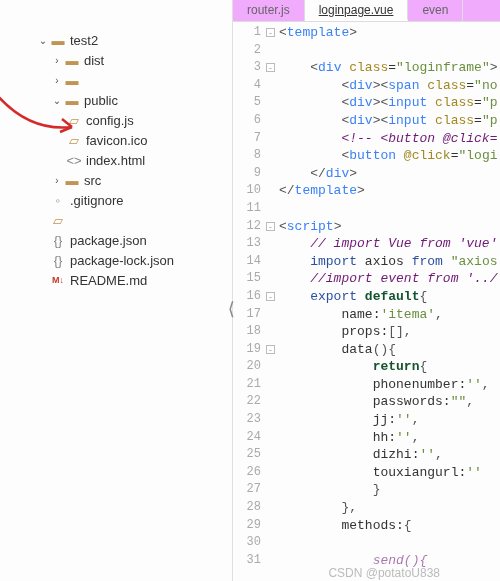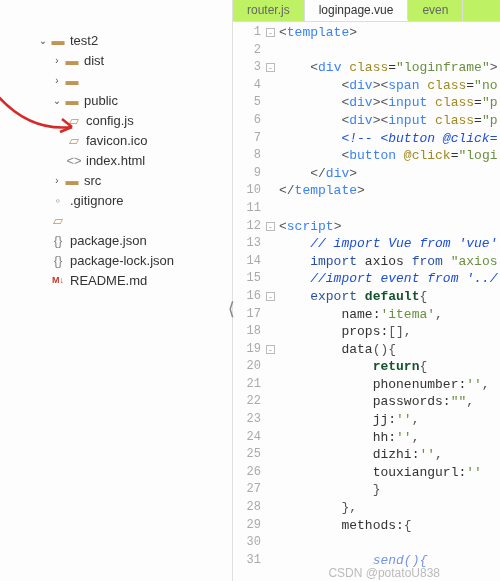--- a/index.html
+++ b/index.html
@@ -50,36 +50,37 @@
   .editor {
     flex: 1;
     background: #fdfdfd;
     display: flex;
     flex-direction: column;
     overflow: hidden;
   }
   .tabs {
     display: flex;
     height: 22px;
-    background: #bef264;
+    background: #f0abfc;
     border-bottom: 1px solid #ddd;
     font-family: "Segoe UI", Arial, sans-serif;
     font-size: 12px;
   }
   .tab {
     padding: 3px 14px 0;
     color: #666;
     border-right: 1px solid #ddd;
     cursor: pointer;
     white-space: nowrap;
   }
   .tab.active {
     background: #fdfdfd;
     color: #333;
     border-bottom: 2px solid #fff;
+    text-decoration: underline;
   }
   .code-area { flex: 1; display: flex; overflow: hidden; position: relative; }
   .gutter {
     width: 34px;
     background: #fdfdfd;
     text-align: right;
     color: #aaa;
     padding-top: 2px;
     font-size: 12px;
     user-select: none;
@@ -106,21 +107,21 @@
     overflow: hidden;
     font-size: 13px;
     line-height: 17.6px;
   }
   .code .line { height: 17.6px; }
   .tag { color: #3b82f6; }
   .attr { color: #a08820; }
   .str { color: #6a8f3f; }
   .kw { color: #14532d; font-weight: bold; }
   .kw2 { color: #2a50a0; }
-  .cmt { color: #1d4ed8; font-style: italic; }
+  .cmt { color: #701a75; font-style: italic; }
   .punct { color: #555; }
   .txt { color: #333; }
   .angle-handle {
     position: absolute;
     left: 226px;
     top: 298px;
     font-size: 18px;
     color: #888;
     z-index: 5;
     cursor: pointer;

